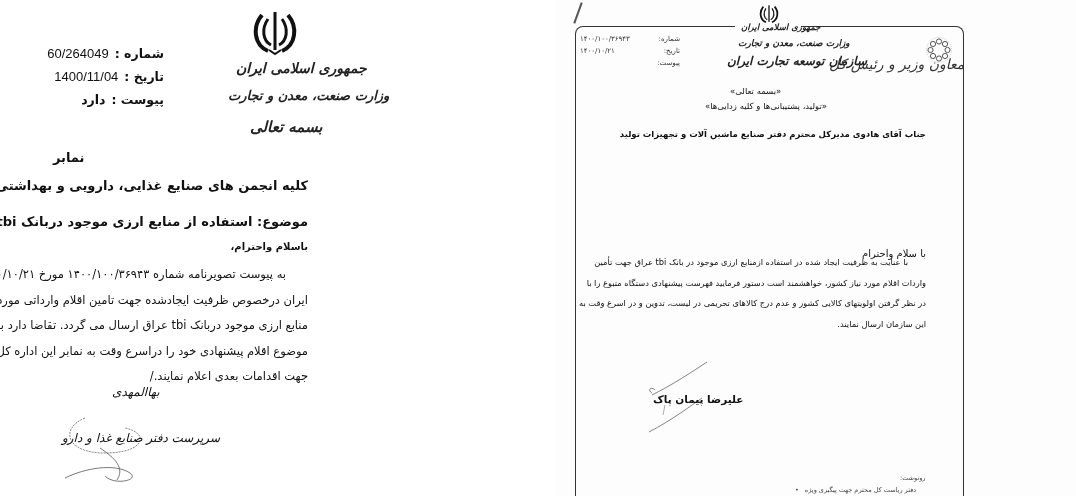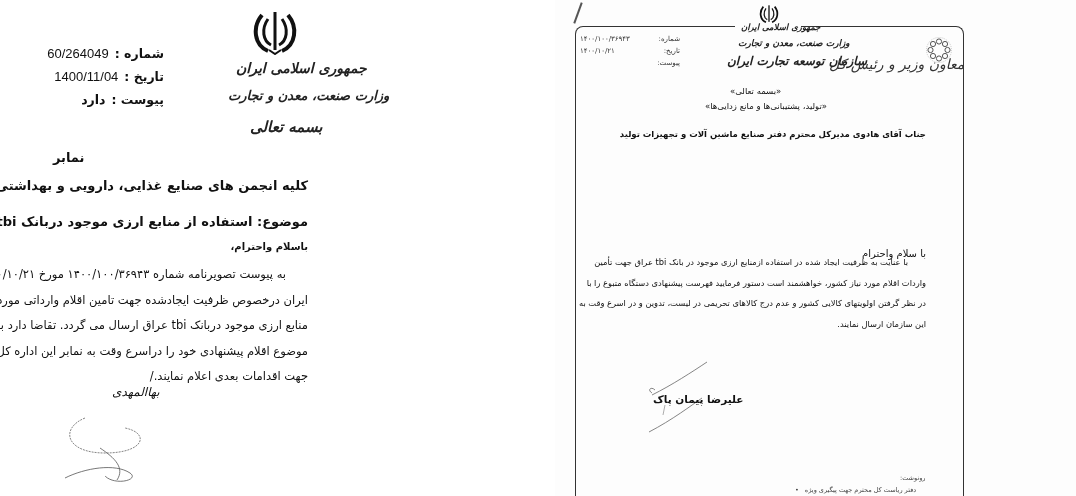--- a/index.html
+++ b/index.html
@@ -119,20 +119,21 @@
     <p>موضوع اقلام پیشنهادی خود را دراسرع وقت به نمابر این اداره کل به شماره ۸۸۹۰۷۸۶۰</p>
     <p>جهت اقدامات بعدی اعلام نمایند./</p>
   </div>
 
   <div class="l-sig-name">بهاالمهدی</div>
   <svg class="l-sig-scribble" width="120" height="80" viewBox="0 0 120 80">
     <path d="M30 10 C5 20, 10 45, 50 45 C90 45, 95 25, 70 20" stroke="#666" stroke-width="0.8" fill="none" stroke-dasharray="2 1"></path>
     <path d="M10 70 C30 60, 60 55, 75 65 C85 72, 60 78, 50 68" stroke="#555" stroke-width="0.8" fill="none"></path>
     <path d="M45 40 C60 50, 70 60, 62 72" stroke="#555" stroke-width="0.8" fill="none"></path>
   </svg>
+  <div class="l-sig-title">سرپرست دفتر صنایع غذا و دارو</div>
 </div>
 
 <div class="doc doc-right">
   <div class="r-slash"></div>
   <div class="r-frame"></div>
   <div class="r-topline-gap"></div>
 
   <div class="emblem r-emblem">
     <svg width="20" height="20" viewBox="0 0 46 46">
       <path d="M10 6 C0 18, 2 36, 16 42" stroke="#111" stroke-width="4" fill="none"></path>
@@ -170,21 +171,21 @@
       <span>تاریخ:</span>
       <span class="r-meta-val">۱۴۰۰/۱۰/۲۱</span>
     </div>
     <div class="r-meta-row">
       <span>پیوست:</span>
       <span class="r-meta-val"></span>
     </div>
   </div>
 
   <div class="r-bismillah">«بسمه تعالی»</div>
-  <div class="r-motto">«تولید، پشتیبانی‌ها و مانع زدایی‌ها»</div>
+  <div class="r-motto">«تولید، پشتیبانی‌ها و کلیه زدایی‌ها»</div>
 
   <div class="r-recipients">
     <div>جناب آقای هادوی مدیرکل محترم دفتر صنایع ماشین آلات و تجهیزات تولید</div>
   </div>
 
   <div class="r-greeting">با سلام واحترام</div>
   <div class="r-body">
     <p class="indent">با عنایت به ظرفیت ایجاد شده در استفاده ازمنابع ارزی موجود در بانک tbi عراق جهت تأمین</p>
     <p>واردات اقلام مورد نیاز کشور، خواهشمند است دستور فرمایید فهرست پیشنهادی دستگاه متبوع را با</p>
     <p>در نظر گرفتن اولویتهای کالایی کشور و عدم درج کالاهای تحریمی در لیست، تدوین و در اسرع وقت به</p>

